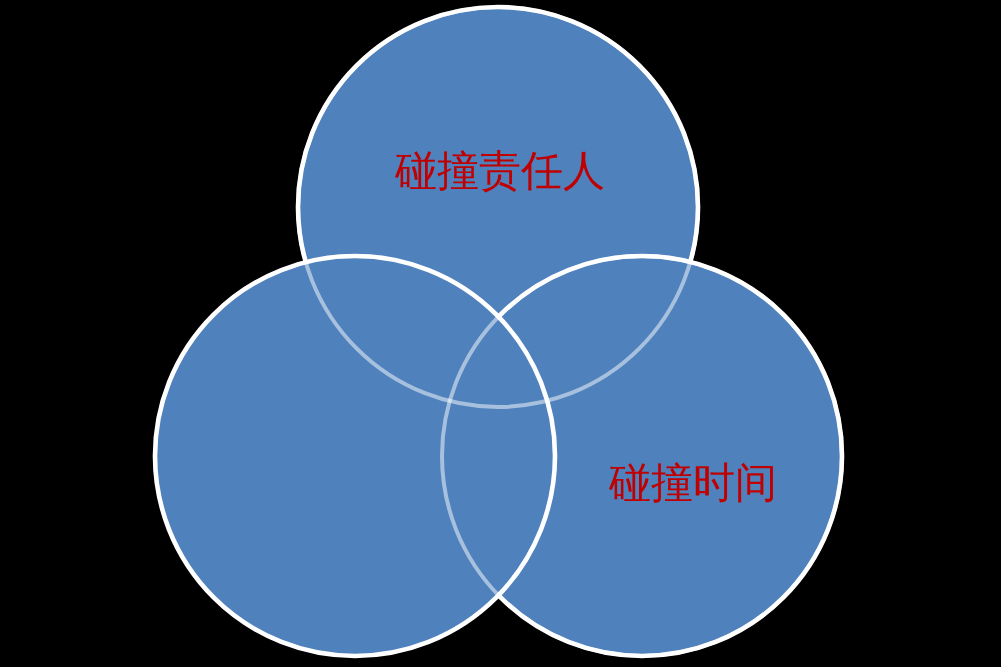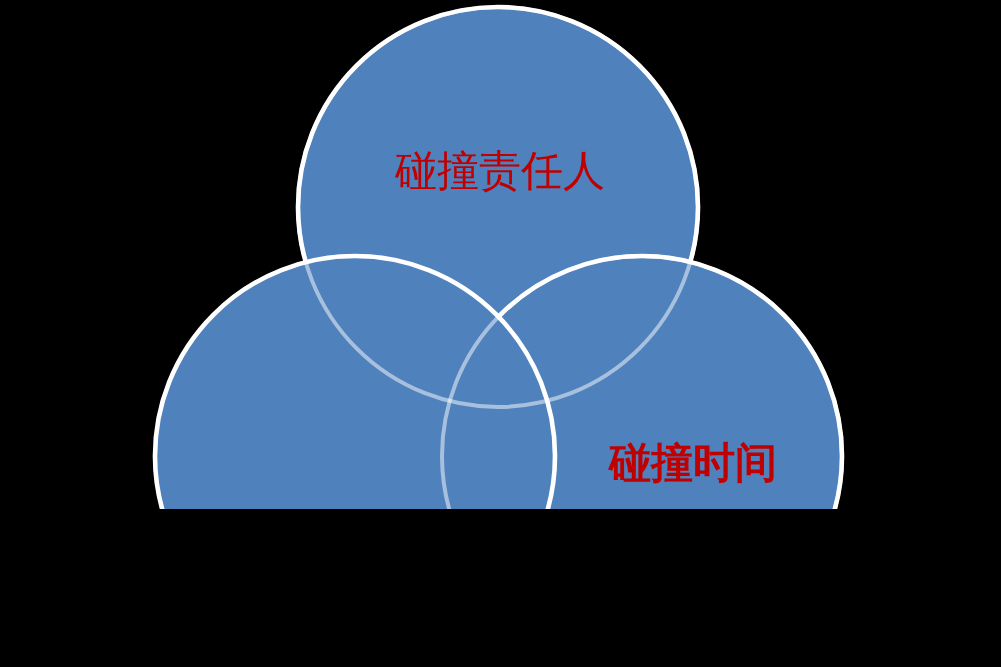--- a/index.html
+++ b/index.html
@@ -3,42 +3,42 @@
 <meta charset="utf-8">
 <style>
   html, body {
     margin: 0;
     padding: 0;
     background: #000000;
   }
   .stage {
     position: relative;
     width: 1001px;
-    height: 509px;
+    height: 667px;
     background: #000000;
     overflow: hidden;
     font-family: "DejaVu Serif", "Liberation Serif", serif;
   }
   .venn-svg {
     position: absolute;
     left: 0;
     top: 0;
   }
   .circle-label {
     position: absolute;
     transform: translate(-50%, -50%);
     font-size: 42px;
     line-height: 1;
     color: #C00000;
     white-space: nowrap;
     user-select: none;
   }
   #label-top    { left: 500px; top: 171px; }
   #label-left   { left: 313px; top: 469px; }
-  #label-right  { left: 693px; top: 463px; font-weight: bold; }
+  #label-right  { left: 693px; top: 483px; }
 </style>
 </head>
 <body>
 
 <div class="stage">
 
   <svg class="venn-svg" width="1001" height="667" viewBox="0 0 1001 667">
     <defs>
       <mask id="mask-top-stroke">
         <rect x="0" y="0" width="1001" height="667" fill="#ffffff"></rect>

